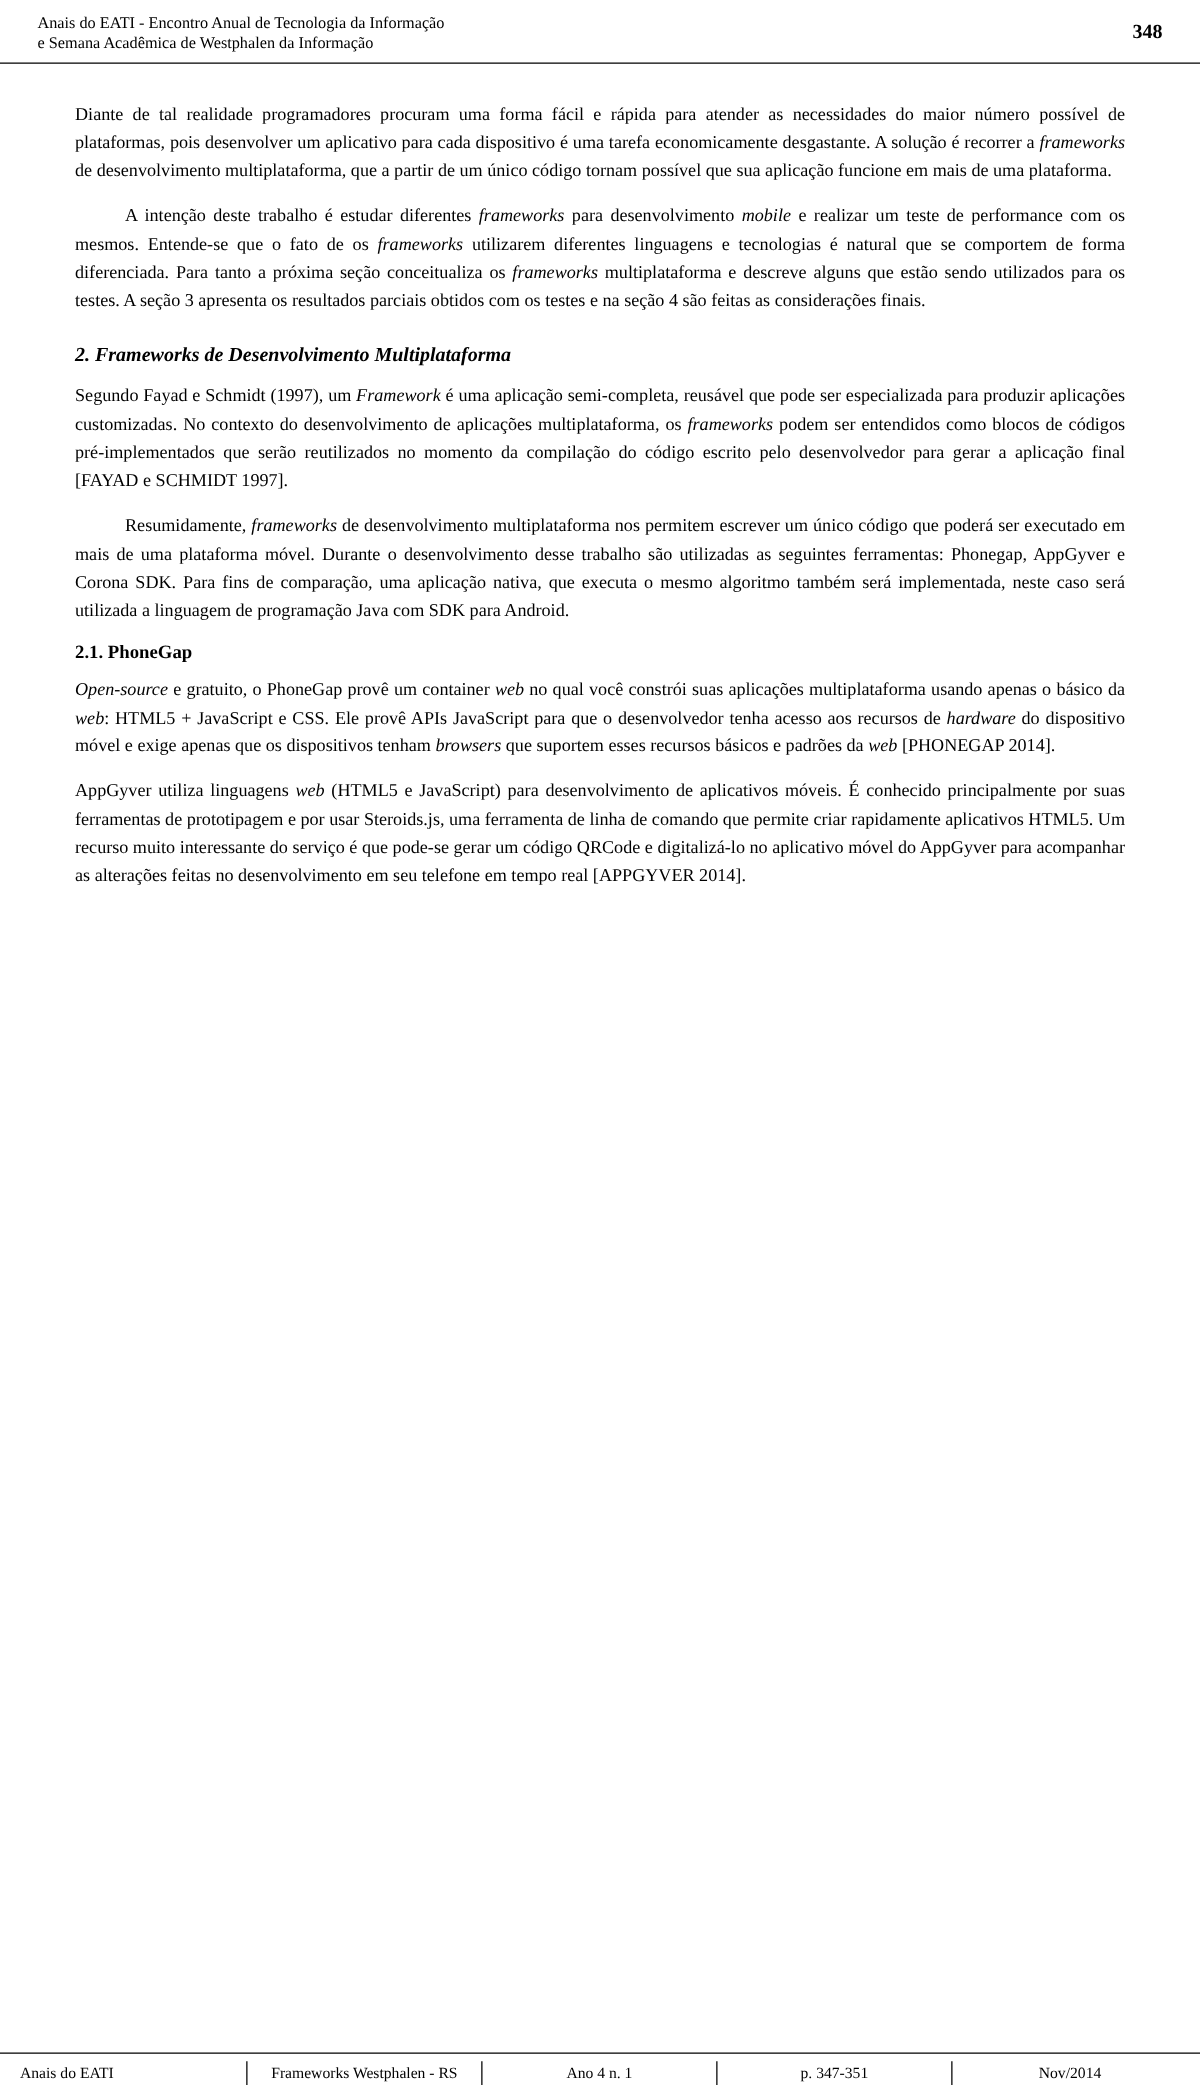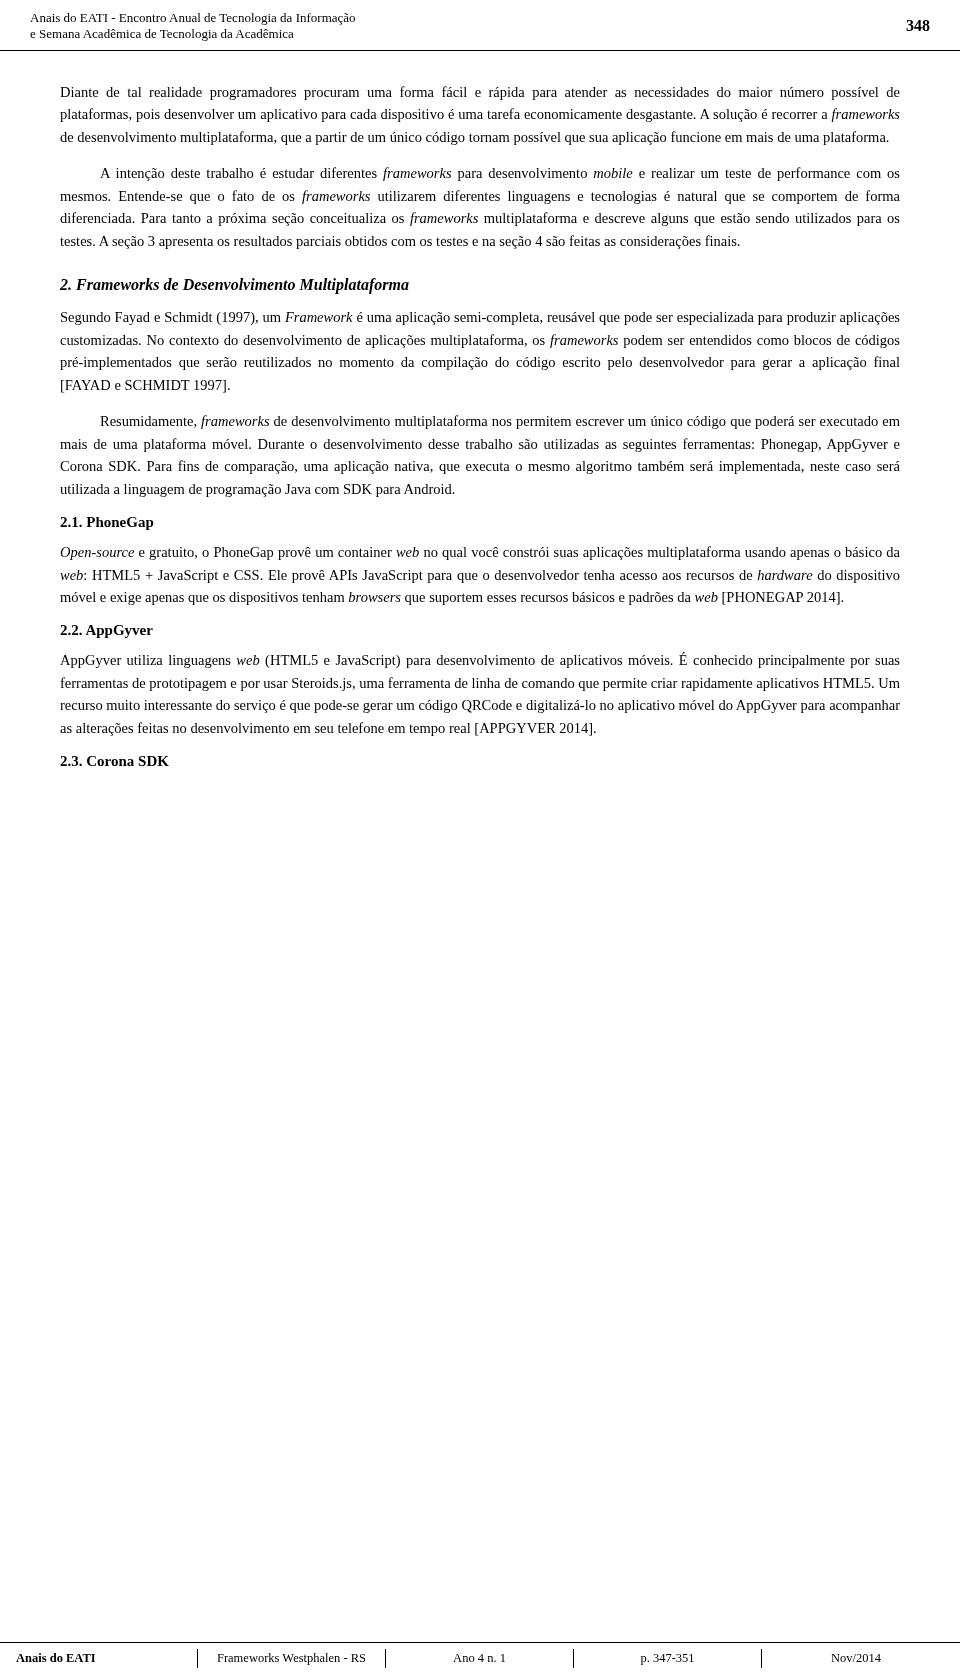--- a/index.html
+++ b/index.html
@@ -89,41 +89,40 @@
       display: flex;
       align-items: center;
       justify-content: center;
       text-align: center;
       border-right: 1px solid #000;
     }
 
     .footer-cell:first-child {
       border-left: none;
       justify-content: flex-start;
-      font-weight: bold;
     }
 
     .footer-cell:last-child {
       border-right: none;
       text-align: right;
     }
 
     em {
       font-style: italic;
     }
   </style>
 </head>
 <body>
 
 <div class="page">
 
   <div class="header">
     <div class="header-left">
       <span>Anais do EATI - Encontro Anual de Tecnologia da Informação</span>
-      <span>e Semana Acadêmica de Tecnologia da Acadêmica</span>
+      <span>e Semana Acadêmica de Westphalen da Informação</span>
     </div>
     <div class="header-right">348</div>
   </div>
 
   <div class="content">
 
     <p class="paragraph">
       Diante de tal realidade programadores procuram uma forma fácil e rápida para
       atender as necessidades do maior número possível de plataformas, pois desenvolver um
       aplicativo para cada dispositivo é uma tarefa economicamente desgastante. A solução é
@@ -164,33 +163,31 @@
     <div class="subsection-title">2.1. PhoneGap</div>
 
     <p class="paragraph">
       <em>Open-source</em> e gratuito, o PhoneGap provê um container <em>web</em> no qual você constrói suas
       aplicações multiplataforma usando apenas o básico da <em>web</em>: HTML5 + JavaScript e
       CSS. Ele provê APIs JavaScript para que o desenvolvedor tenha acesso aos recursos de
       <em>hardware</em> do dispositivo móvel e exige apenas que os dispositivos tenham <em>browsers</em> que
       suportem esses recursos básicos e padrões da <em>web</em> [PHONEGAP 2014].
     </p>
 
-    <div class="subsection-title">2.2. AppGyver</div>
 
     <p class="paragraph">
       AppGyver utiliza linguagens <em>web</em> (HTML5 e JavaScript) para desenvolvimento de
       aplicativos móveis. É conhecido principalmente por suas ferramentas de prototipagem e
       por usar Steroids.js, uma ferramenta de linha de comando que permite criar rapidamente
       aplicativos HTML5. Um recurso muito interessante do serviço é que pode-se gerar um
       código QRCode e digitalizá-lo no aplicativo móvel do AppGyver para acompanhar as
       alterações feitas no desenvolvimento em seu telefone em tempo real [APPGYVER
       2014].
     </p>
 
-    <div class="subsection-title">2.3. Corona SDK</div>
 
 
   </div>
 
   <div class="footer">
     <div class="footer-cell">Anais do EATI</div>
     <div class="footer-cell">Frameworks Westphalen - RS</div>
     <div class="footer-cell">Ano 4 n. 1</div>
     <div class="footer-cell">p. 347-351</div>
     <div class="footer-cell">Nov/2014</div>

